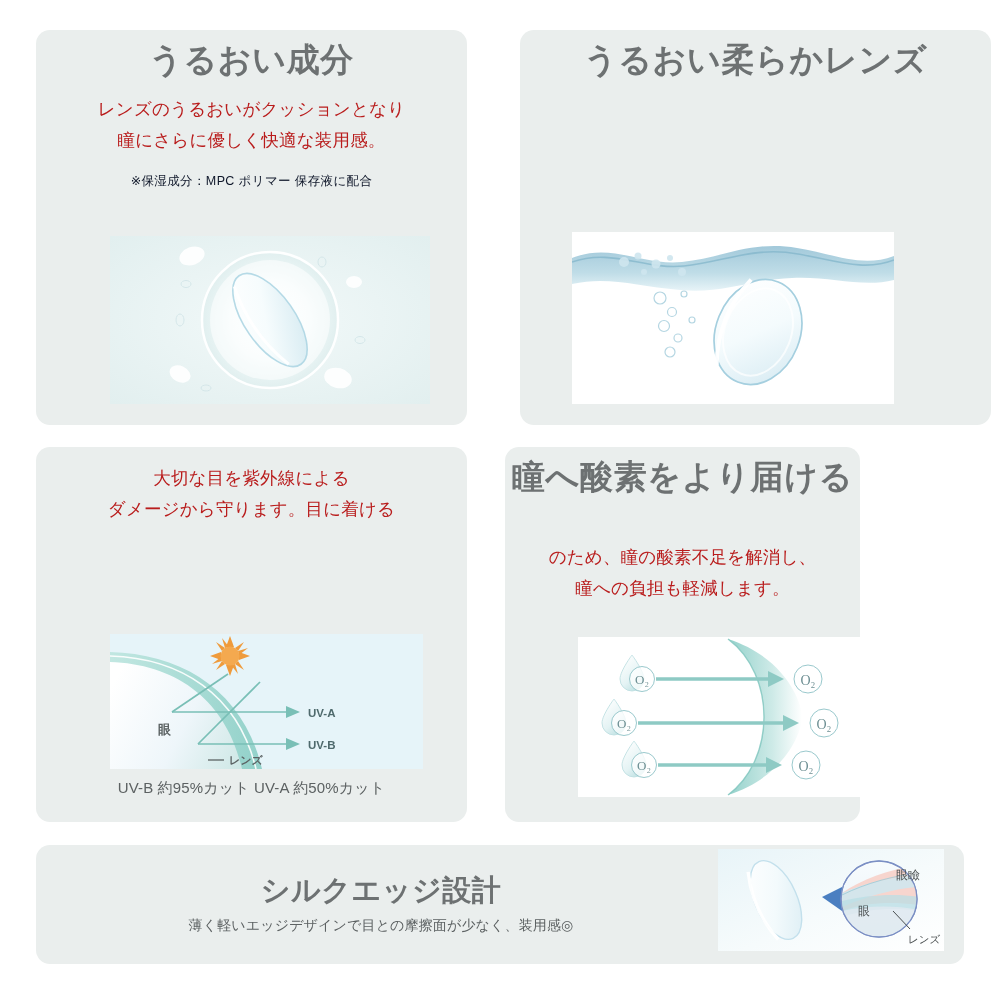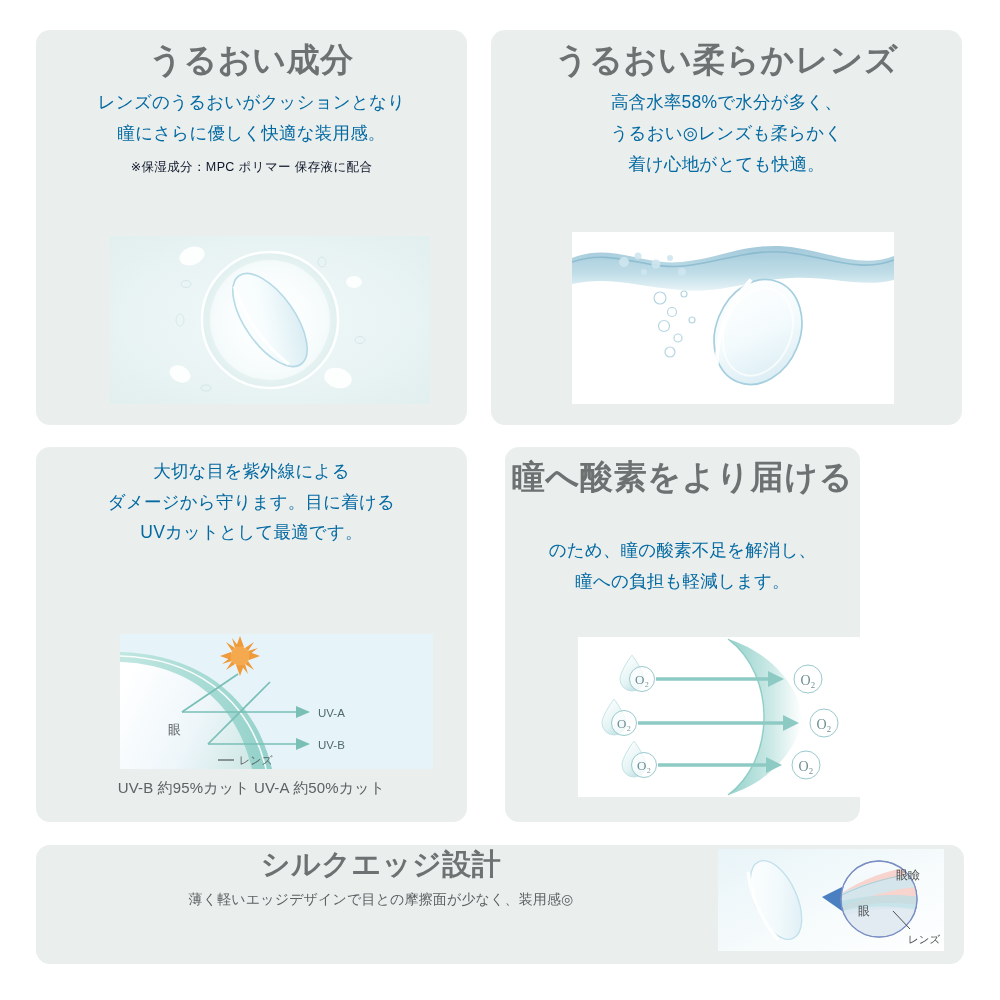--- a/index.html
+++ b/index.html
@@ -23,42 +23,42 @@
   }
 
   
   .card {
     position: absolute;
     background: #eaeeed;
     border-radius: 14px;
     box-sizing: border-box;
   }
   #card-moisture      { left: 36px;  top: 30px;  width: 431px; height: 395px; }
-  #card-soft          { left: 491px; top: 30px;  width: 471px; height: 395px; }
+  #card-soft          { left: 520px; top: 30px;  width: 471px; height: 395px; }
   #card-uv            { left: 36px;  top: 447px; width: 431px; height: 375px; }
   #card-oxygen        { left: 505px; top: 447px; width: 355px; height: 375px; }
   #card-silk          { left: 36px;  top: 845px; width: 928px; height: 119px; }
 
   
   .card-title {
     text-align: center;
     color: #6d7172;
     font-weight: bold;
     letter-spacing: 0.02em;
     margin: 0;
     line-height: 1.1;
   }
   .title-lg { font-size: 33px; padding-top: 12px; }
 
   .card-body {
     text-align: center;
-    color: #0369a1;
+    color: #b91c1c;
     font-size: 17.5px;
     line-height: 1.75;
-    margin: 1px;
+    margin: 8px;
     padding-top: 8px;
     letter-spacing: 0.01em;
   }
   .card-note {
     text-align: center;
     color: #0f172a;
     font-size: 12.5px;
     letter-spacing: 0.03em;
     margin: 0;
     padding-top: 9px;
@@ -72,32 +72,32 @@
   }
 
   
   .media {
     position: absolute;
     overflow: hidden;
     background: #0f766e;
   }
   #media-moisture { left: 110px; top: 236px; width: 320px; height: 168px; }
   #media-soft     { left: 572px; top: 232px; width: 322px; height: 172px; }
-  #media-uv       { left: 120px; top: 634px; width: 313px; height: 135px; }
+  #media-uv       { left: 110px; top: 634px; width: 313px; height: 135px; font-weight: bold; }
   #media-oxygen   { left: 578px; top: 637px; width: 316px; height: 160px; }
   #media-silk     { left: 718px; top: 849px; width: 226px; height: 102px; text-decoration: underline; }
 
   svg { display: block; }
 
   
   .silk-text-wrap {
     position: absolute;
     left: 0; top: 0; width: 690px; height: 119px;
   }
-  .silk-title { font-size: 29px; padding-top: 4px; }
+  .silk-title { font-size: 29px; padding-top: 30px; }
   .silk-sub   { padding-top: 10px; font-size: 14px; }
 </style>
 </head>
 <body>
 
 <div class="page">
 
   <div class="card" id="card-moisture">
     <h2 class="card-title title-lg">うるおい成分</h2>
     <p class="card-body">
@@ -145,25 +145,20 @@
         <ellipse cx="70" cy="84" rx="4" ry="6"></ellipse>
         <ellipse cx="250" cy="104" rx="5" ry="3.5"></ellipse>
         <ellipse cx="212" cy="26" rx="4" ry="5"></ellipse>
         <ellipse cx="96" cy="152" rx="5" ry="3"></ellipse>
       </g>
     </svg>
   </div>
 
   <div class="card" id="card-soft">
     <h2 class="card-title title-lg">うるおい柔らかレンズ</h2>
-    <p class="card-body">
-      <span>高含水率58%で水分が多く、</span><br>
-      <span>うるおい◎レンズも柔らかく</span><br>
-      <span>着け心地がとても快適。</span>
-    </p>
   </div>
 
   <div class="media" id="media-soft">
     <svg width="322" height="172" viewBox="0 0 322 172">
       <defs>
         <linearGradient id="wgrad" x1="0%" y1="0%" x2="0%" y2="100%">
           <stop offset="0%" stop-color="#9dc6d8"></stop>
           <stop offset="60%" stop-color="#bcdbe6"></stop>
           <stop offset="100%" stop-color="#e6f3f7"></stop>
         </linearGradient>
@@ -200,21 +195,20 @@
         <path d="M 160 54 Q 142 100 160 146" fill="none" stroke="#ffffff" stroke-width="4" opacity="0.95"></path>
         <ellipse cx="186" cy="100" rx="33" ry="45" fill="none" stroke="#ffffff" stroke-width="2" opacity="0.7"></ellipse>
       </g>
     </svg>
   </div>
 
   <div class="card" id="card-uv">
     <p class="card-body">
       <span>大切な目を紫外線による</span><br>
       <span>ダメージから守ります。目に着ける</span><br>
-      <span>UVカットとして最適です。</span>
     </p>
   </div>
 
   <div class="media" id="media-uv">
     <svg width="313" height="135" viewBox="0 0 313 135">
       <defs>
         <linearGradient id="eyeg" x1="0%" y1="30%" x2="100%" y2="70%">
           <stop offset="0%" stop-color="#ffffff"></stop>
           <stop offset="55%" stop-color="#eef6fa"></stop>
           <stop offset="100%" stop-color="#cfe8e6"></stop>

